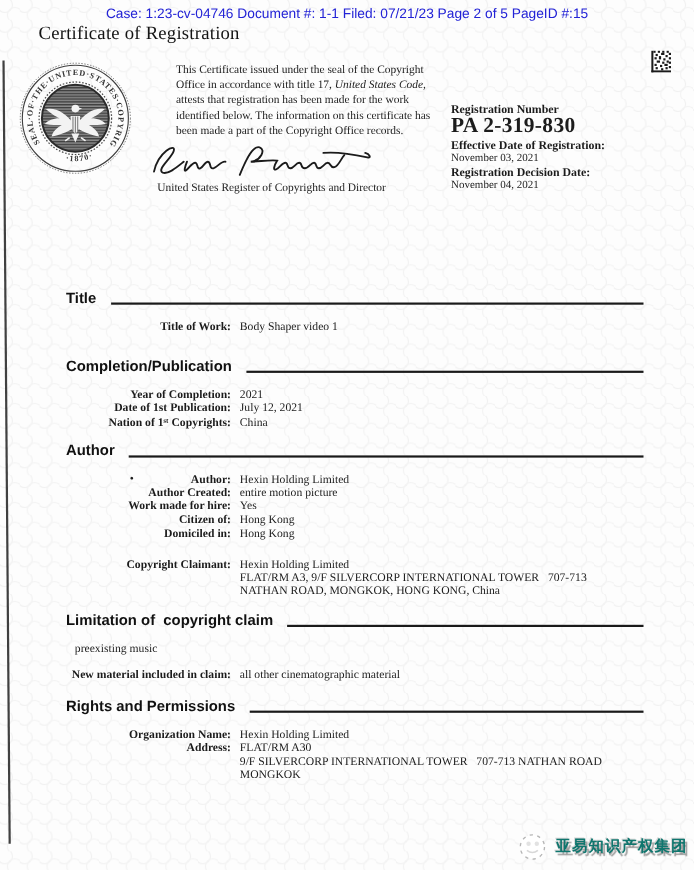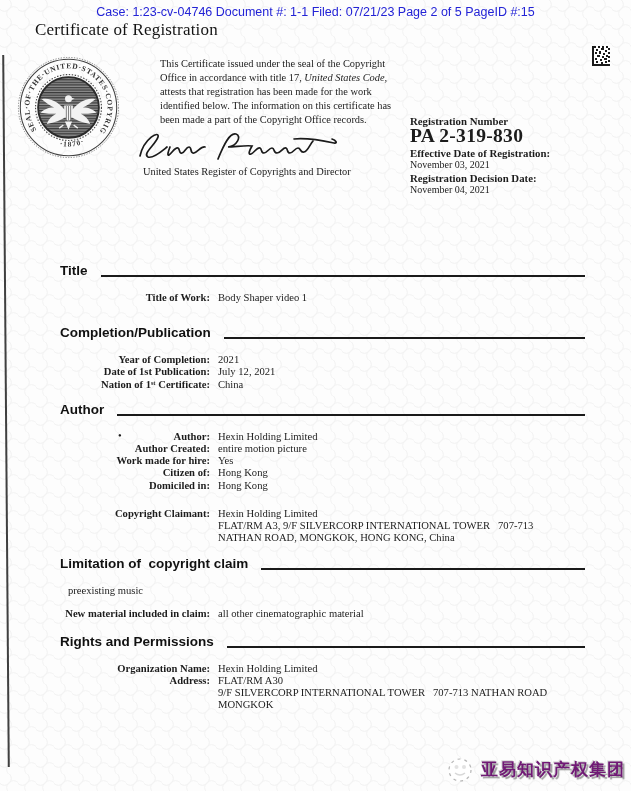--- a/index.html
+++ b/index.html
@@ -12,21 +12,21 @@
   
   .hdr{position:relative;height:263px;text-decoration:underline;}
   .case-header{position:absolute;top:5px;left:0;width:100%;text-align:center;
                color:#2323d6;font-family:"Liberation Sans",sans-serif;font-size:12.5px;}
   .page-title{position:absolute;left:35px;top:20px;font-size:17px;color:#141414;letter-spacing:.2px;}
   .seal{position:absolute;left:17px;top:56px;}
   .cert-text{position:absolute;left:160px;top:57px;width:238px;font-size:10.4px;line-height:1.34;color:#222;}
   .sig{position:absolute;left:134px;top:126px;}
   .signer{position:absolute;left:143px;top:166px;font-size:10.4px;color:#222;}
   .barcode{position:absolute;left:592px;top:46px;}
-  .regcol{position:absolute;left:410px;top:115px;line-height:12px;}
+  .regcol{position:absolute;left:410px;top:94px;line-height:12px;}
   .reg-label{font-weight:bold;font-size:10.8px;}
   .reg-number{font-weight:bold;font-size:19.5px;margin:3px 0 5px;letter-spacing:.3px;}
   .reg-val{font-size:10px;margin-bottom:1px;}
   
   .sections{margin:0 46px 0 60px;width:525px;}
   .section{margin-top:20px;}
   .section:nth-of-type(1){margin-top:0;}
   .section:nth-of-type(2){margin-top:21px;}
   .section:nth-of-type(3){margin-top:11px;}
   .section:nth-of-type(4){margin-top:16px;}
@@ -38,21 +38,21 @@
   .rule{flex:1;border-bottom:2px solid #1a1a1a;margin:0 0 2px 13px;}
   .rows{margin-top:13px;}
   .rows.spaced .row + .row{margin-top:10px;}
   .row{display:flex;position:relative;font-size:10.6px;line-height:12.2px;}
   .lab{width:150px;text-align:right;font-weight:bold;flex:none;}
   .val{margin-left:8px;}
   .val div{white-space:pre-wrap;}
   .bullet{position:absolute;left:58px;top:-1px;font-weight:normal;}
   
   .watermark{position:absolute;right:6px;bottom:8px;display:flex;align-items:center;gap:7px;z-index:2;}
-  .wm-text{font-family:"Liberation Sans",sans-serif;font-weight:bold;font-size:17px;color:#701a75;
+  .wm-text{font-family:"Liberation Sans",sans-serif;font-weight:bold;font-size:14px;color:#0f766e;
            text-shadow:2px 2px 1px #9b9b9b, -1px -1px 0 #d6d6d6;letter-spacing:1px;}
 </style>
 </head>
 <body>
 
 <svg class="texture" width="631" height="791" xmlns="http://www.w3.org/2000/svg">
   <defs>
     <pattern id="hex" width="18" height="18" patternUnits="userSpaceOnUse">
       <circle cx="4.5" cy="4.5" r="6.8" fill="none" stroke="#ececec" stroke-width="1"></circle>
       <circle cx="13.5" cy="13.5" r="6.8" fill="none" stroke="#efefef" stroke-width="1"></circle>
@@ -181,21 +181,21 @@
               <div>2021</div>
             </div>
           </div>
           <div class="row">
             <div class="lab">Date of 1st Publication:</div>
             <div class="val">
               <div>July 12, 2021</div>
             </div>
           </div>
           <div class="row">
-            <div class="lab">Nation of 1ˢᵗ Certificate:</div>
+            <div class="lab">Nation of 1ˢᵗ Copyrights:</div>
             <div class="val">
               <div>China</div>
             </div>
           </div>
         </div>
     </div>
 
     <div class="section">
       <div class="sec-head">
         <span class="sec-heading">Author</span>

